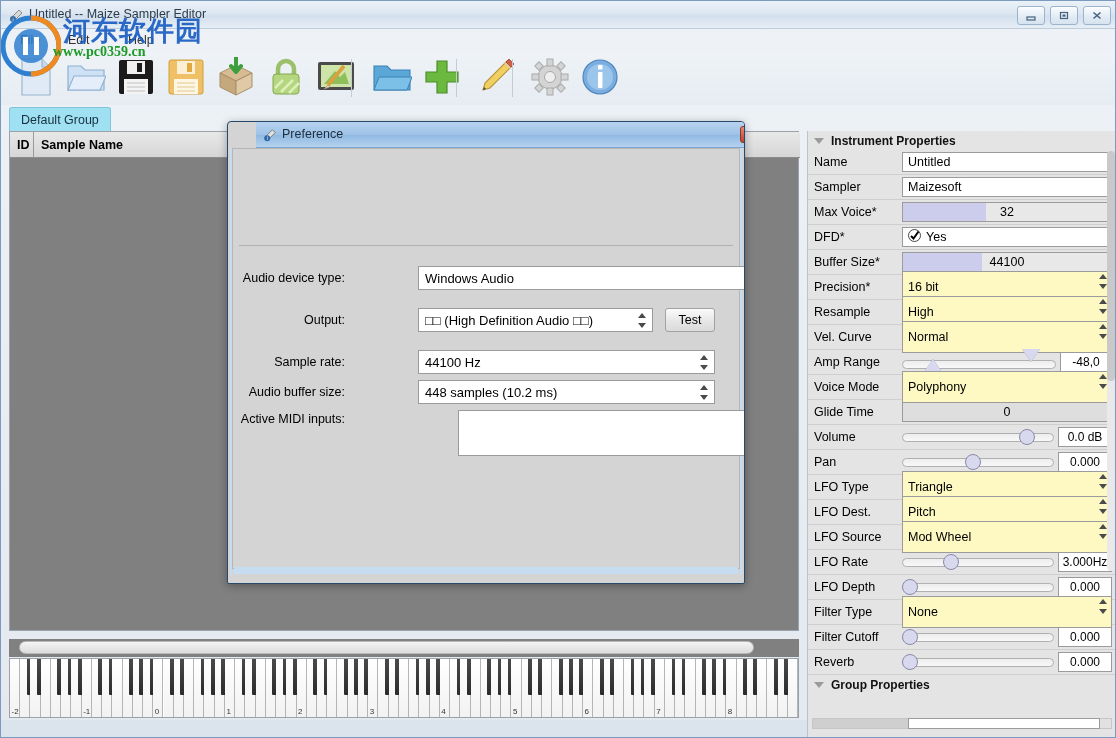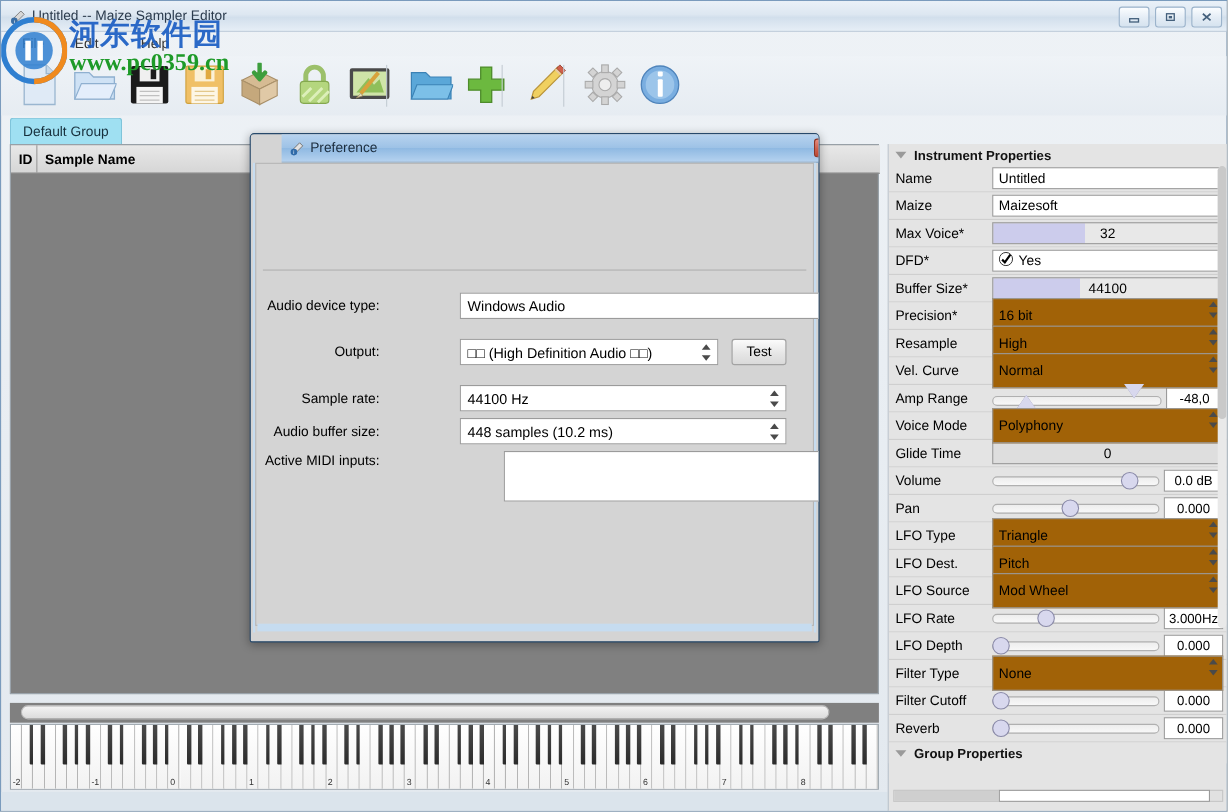--- a/index.html
+++ b/index.html
@@ -156,21 +156,21 @@
   }
   .pctl { flex: 1; padding-right: 5px; display: flex; align-items: center; }
 
   .txtfield {
     flex: 1; height: 20px; background: #fff;
     border: 1px solid #9b9b9b;
     display: flex; align-items: center; padding-left: 5px;
     font-size: 12.5px; color: #000;
   }
   .combo {
-    flex: 1; height: 32px; background: #a16207;
+    flex: 1; height: 32px; background: #fef9c3;
     border: 1px solid #9b9b9b;
     display: flex; align-items: center; padding-left: 5px;
     font-size: 12.5px; color: #000; position: relative;
   }
   .combo .spin {
     position: absolute; right: 3px; top: 2px; width: 10px; height: 15px;
     display: flex; flex-direction: column; justify-content: space-between;
     align-items: center;
   }
   .spin .up {
@@ -335,23 +335,23 @@
     position: absolute; left: 0; top: 0; width: 300px; height: 80px;
     pointer-events: none;
   }
   #wm-cn {
     position: absolute; left: 62px; top: 12px;
     font-family: "DejaVu Sans", sans-serif;
     font-size: 27px; font-weight: bold; color: #1d5fc4;
     letter-spacing: 1px; opacity: .93;
   }
   #wm-url {
-    position: absolute; left: 62px; top: 43px;
+    position: absolute; left: 52px; top: 43px;
     font-family: "Liberation Serif", serif;
-    font-size: 22px; font-weight: bold; color: #1d9a28;
+    font-size: 14px; font-weight: bold; color: #1d9a28;
   }
 </style>
 </head>
 <body>
 
 <div id="app">
 
   <div id="titlebar">
     <span class="t-icon">
       <svg width="16" height="16" viewBox="0 0 16 16">
@@ -696,21 +696,21 @@
       <span>Instrument Properties</span>
     </div>
     <div id="proprows">
         <div class="prow">
           <div class="plabel">Name</div>
           <div class="pctl">
             <div class="txtfield">Untitled</div>
           </div>
         </div>
         <div class="prow">
-          <div class="plabel">Maize</div>
+          <div class="plabel">Sampler</div>
           <div class="pctl">
             <div class="txtfield">Maizesoft</div>
           </div>
         </div>
         <div class="prow">
           <div class="plabel">Max Voice*</div>
           <div class="pctl">
             <div class="numfield">32</div>
           </div>
         </div>

